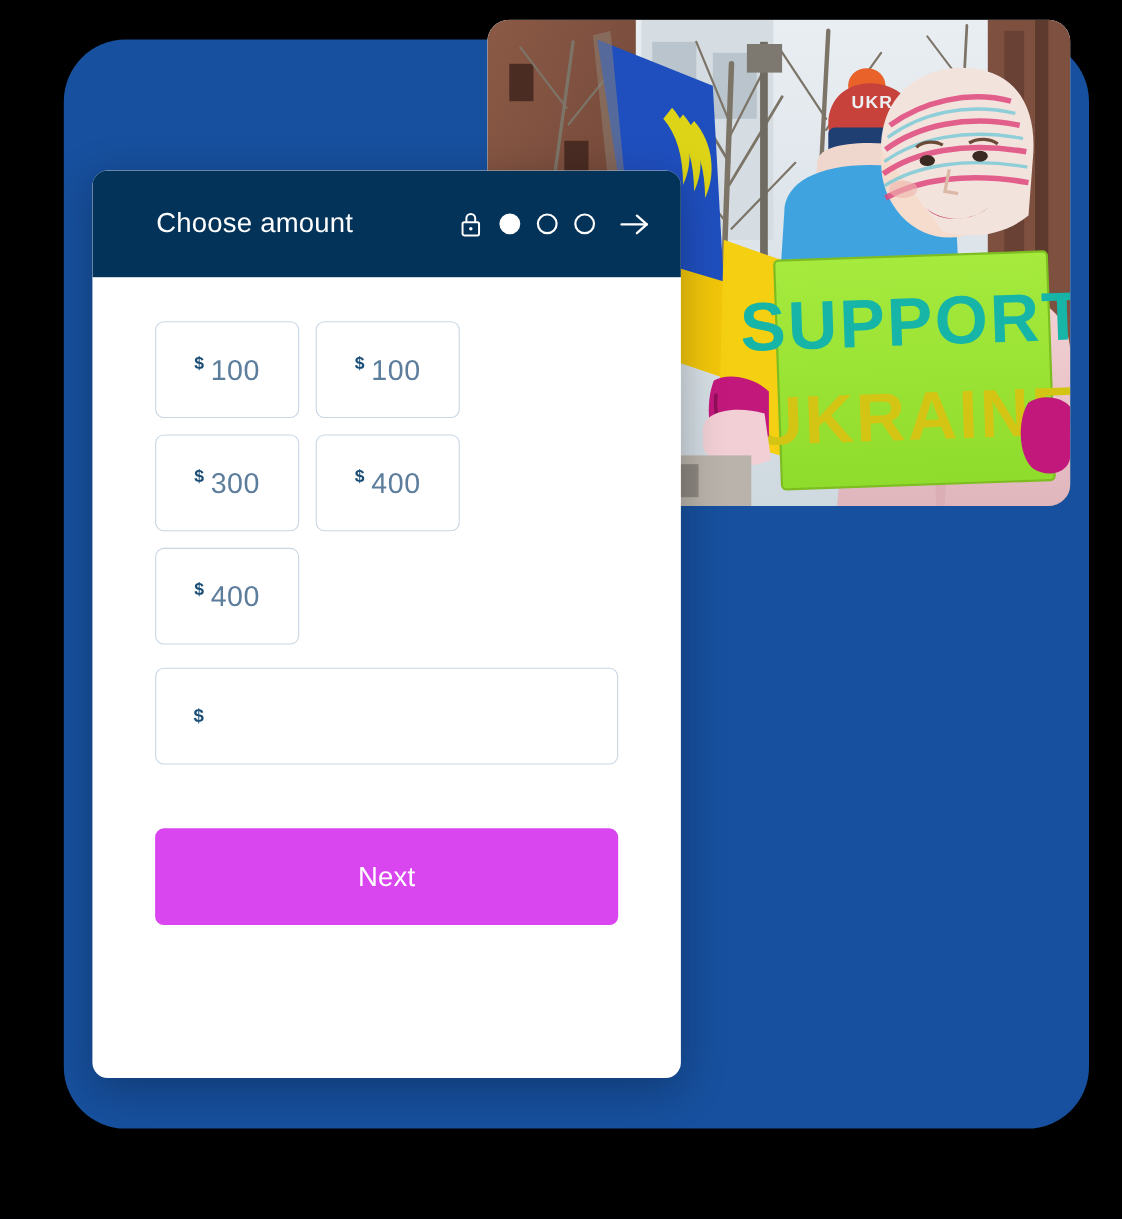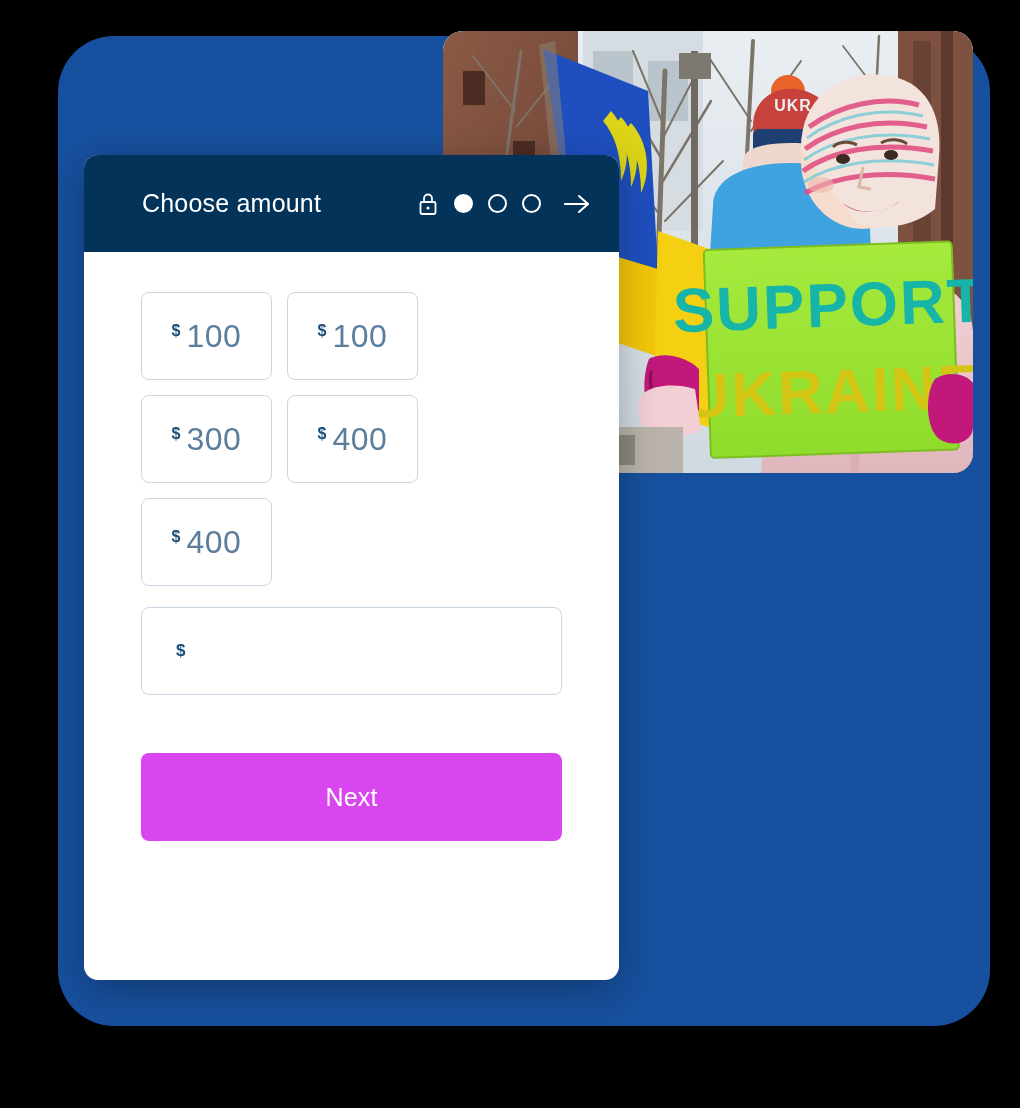--- a/index.html
+++ b/index.html
@@ -16,21 +16,21 @@
     position: absolute;
     left: 58px; top: 36px;
     width: 932px; height: 990px;
     background: #17509e;
     border-radius: 56px;
   }
 
   
   .photo {
     position: absolute;
-    left: 443px; top: 31px;
+    left: 443px; top: 18px;
     width: 530px; height: 442px;
     border-radius: 20px;
     overflow: hidden;
     background: #9aa9b4;
   }
   .photo svg { display: block; width: 100%; height: 100%; }
 
   
   .form-card {
     position: absolute;
@@ -123,21 +123,21 @@
   }
   .amt-cur {
     color: #1b4e77;
     font-size: 16px;
     font-weight: 700;
     align-self: flex-start;
     margin-top: 29px;
   }
   .amt-val {
     color: #5c7d9b;
-    font-size: 32px;
+    font-size: 26px;
     font-weight: 400;
     letter-spacing: .5px;
   }
 
   
   .custom-input {
     margin-top: 21px;
     width: 100%; height: 88px;
     border: 1.5px solid #c9d7e4;
     border-radius: 8px;

